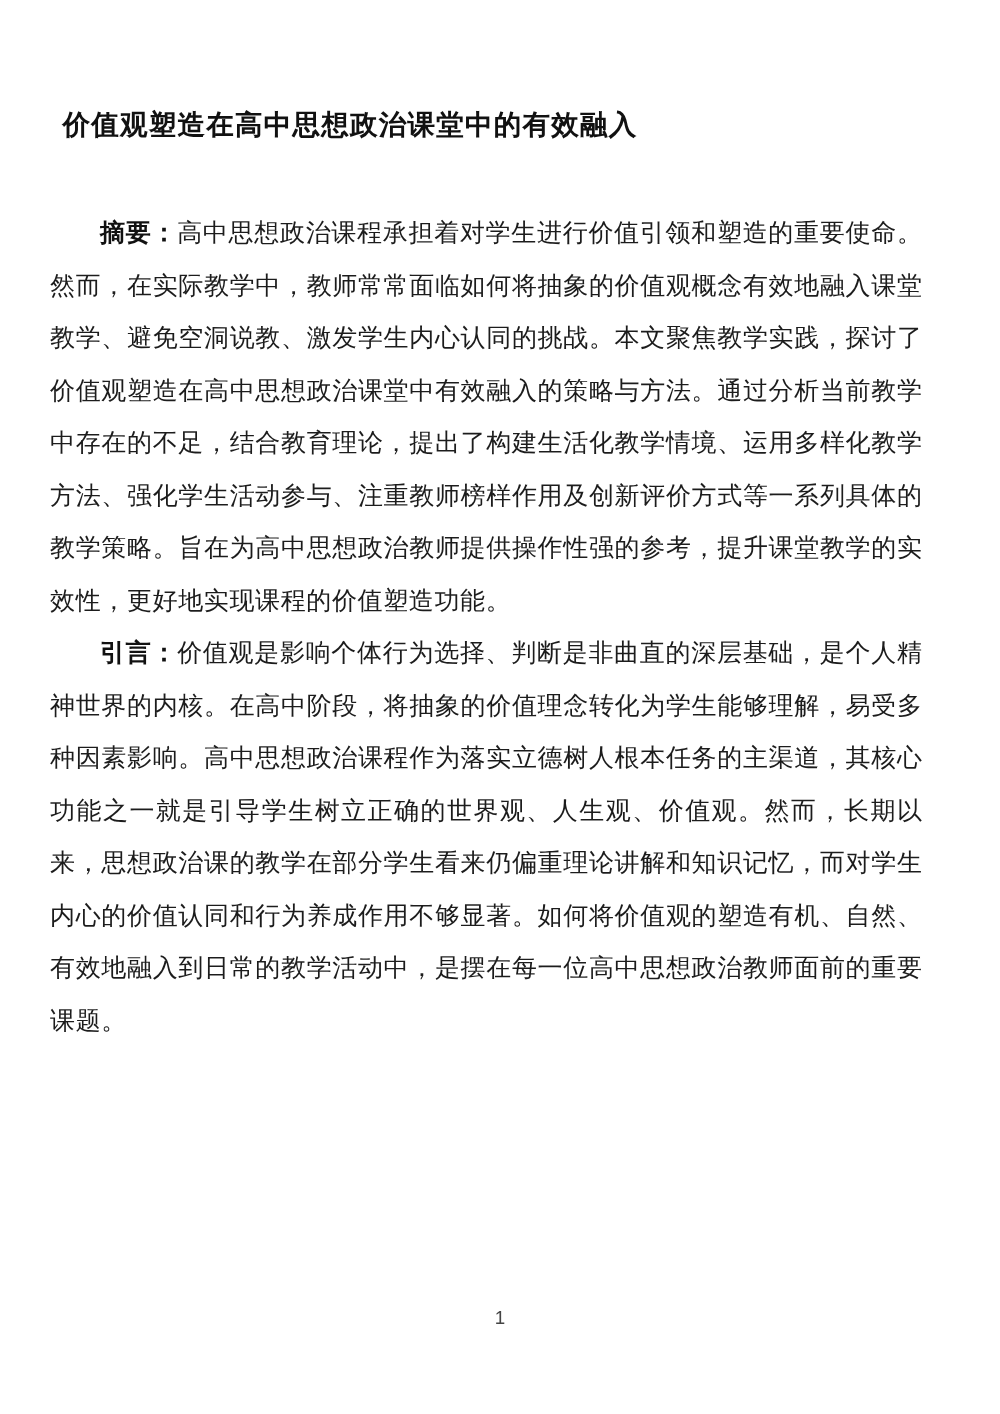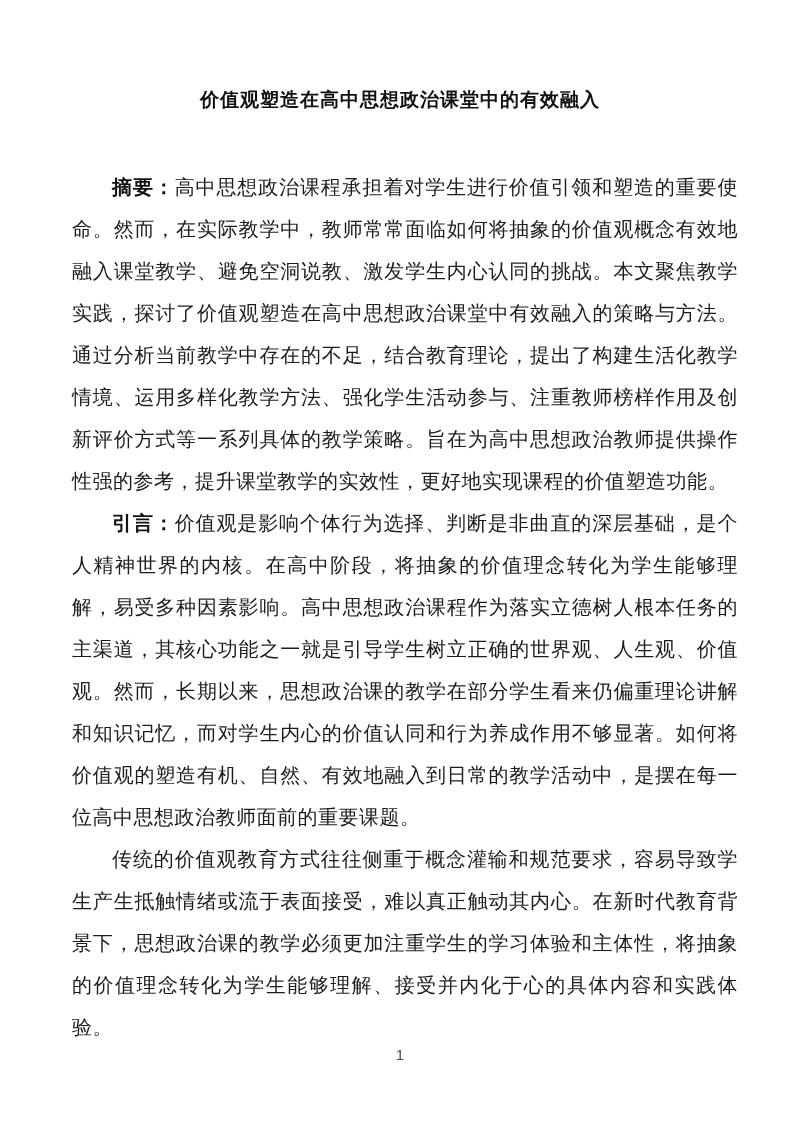--- a/index.html
+++ b/index.html
@@ -13,30 +13,29 @@
     height: 1131px;
     background: #ffffff;
     font-family: "Liberation Sans", "DejaVu Sans", sans-serif;
     color: #1a1a1a;
     overflow: hidden;
     box-sizing: border-box;
   }
   .title {
     margin: 0;
     padding: 80px 50px 0 50px;
-    text-align: center;
-    font-size: 19px;
+    font-size: 22px;
     font-weight: bold;
     line-height: 40px;
     letter-spacing: 1px;
     color: #111111;
   }
   .body-text {
     margin: 0;
-    padding: 46px 62px 0 72px;
+    padding: 46px 62px 0 40px;
   }
   .para {
     margin: 0;
     font-size: 20px;
     line-height: 42px;
     text-align: justify;
     text-indent: 2em;
     color: #1c1c1c;
     letter-spacing: 0.5px;
   }
@@ -61,19 +60,18 @@
 
   <h1 class="title">价值观塑造在高中思想政治课堂中的有效融入</h1>
 
   <div class="body-text">
 
     <p class="para"><span class="label">摘要：</span><span>高中思想政治课程承担着对学生进行价值引领和塑造的重要使命。然而，在实际教学中，教师常常面临如何将抽象的价值观概念有效地融入课堂教学、避免空洞说教、激发学生内心认同的挑战。本文聚焦教学实践，探讨了价值观塑造在高中思想政治课堂中有效融入的策略与方法。通过分析当前教学中存在的不足，结合教育理论，提出了构建生活化教学情境、运用多样化教学方法、强化学生活动参与、注重教师榜样作用及创新评价方式等一系列具体的教学策略。旨在为高中思想政治教师提供操作性强的参考，提升课堂教学的实效性，更好地实现课程的价值塑造功能。</span></p>
 
 
     <p class="para"><span class="label">引言：</span><span>价值观是影响个体行为选择、判断是非曲直的深层基础，是个人精神世界的内核。在高中阶段，将抽象的价值理念转化为学生能够理解，易受多种因素影响。高中思想政治课程作为落实立德树人根本任务的主渠道，其核心功能之一就是引导学生树立正确的世界观、人生观、价值观。然而，长期以来，思想政治课的教学在部分学生看来仍偏重理论讲解和知识记忆，而对学生内心的价值认同和行为养成作用不够显著。如何将价值观的塑造有机、自然、有效地融入到日常的教学活动中，是摆在每一位高中思想政治教师面前的重要课题。</span></p>
 
-    <p class="para"><span>传统的价值观教育方式往往侧重于概念灌输和规范要求，容易导致学生产生抵触情绪或流于表面接受，难以真正触动其内心。在新时代教育背景下，思想政治课的教学必须更加注重学生的学习体验和主体性，将抽象的价值理念转化为学生能够理解、接受并内化于心的具体内容和实践体验。</span></p>
 
   </div>
 
   <div class="page-number">1</div>
 
 </div>
 
 </body></html>

